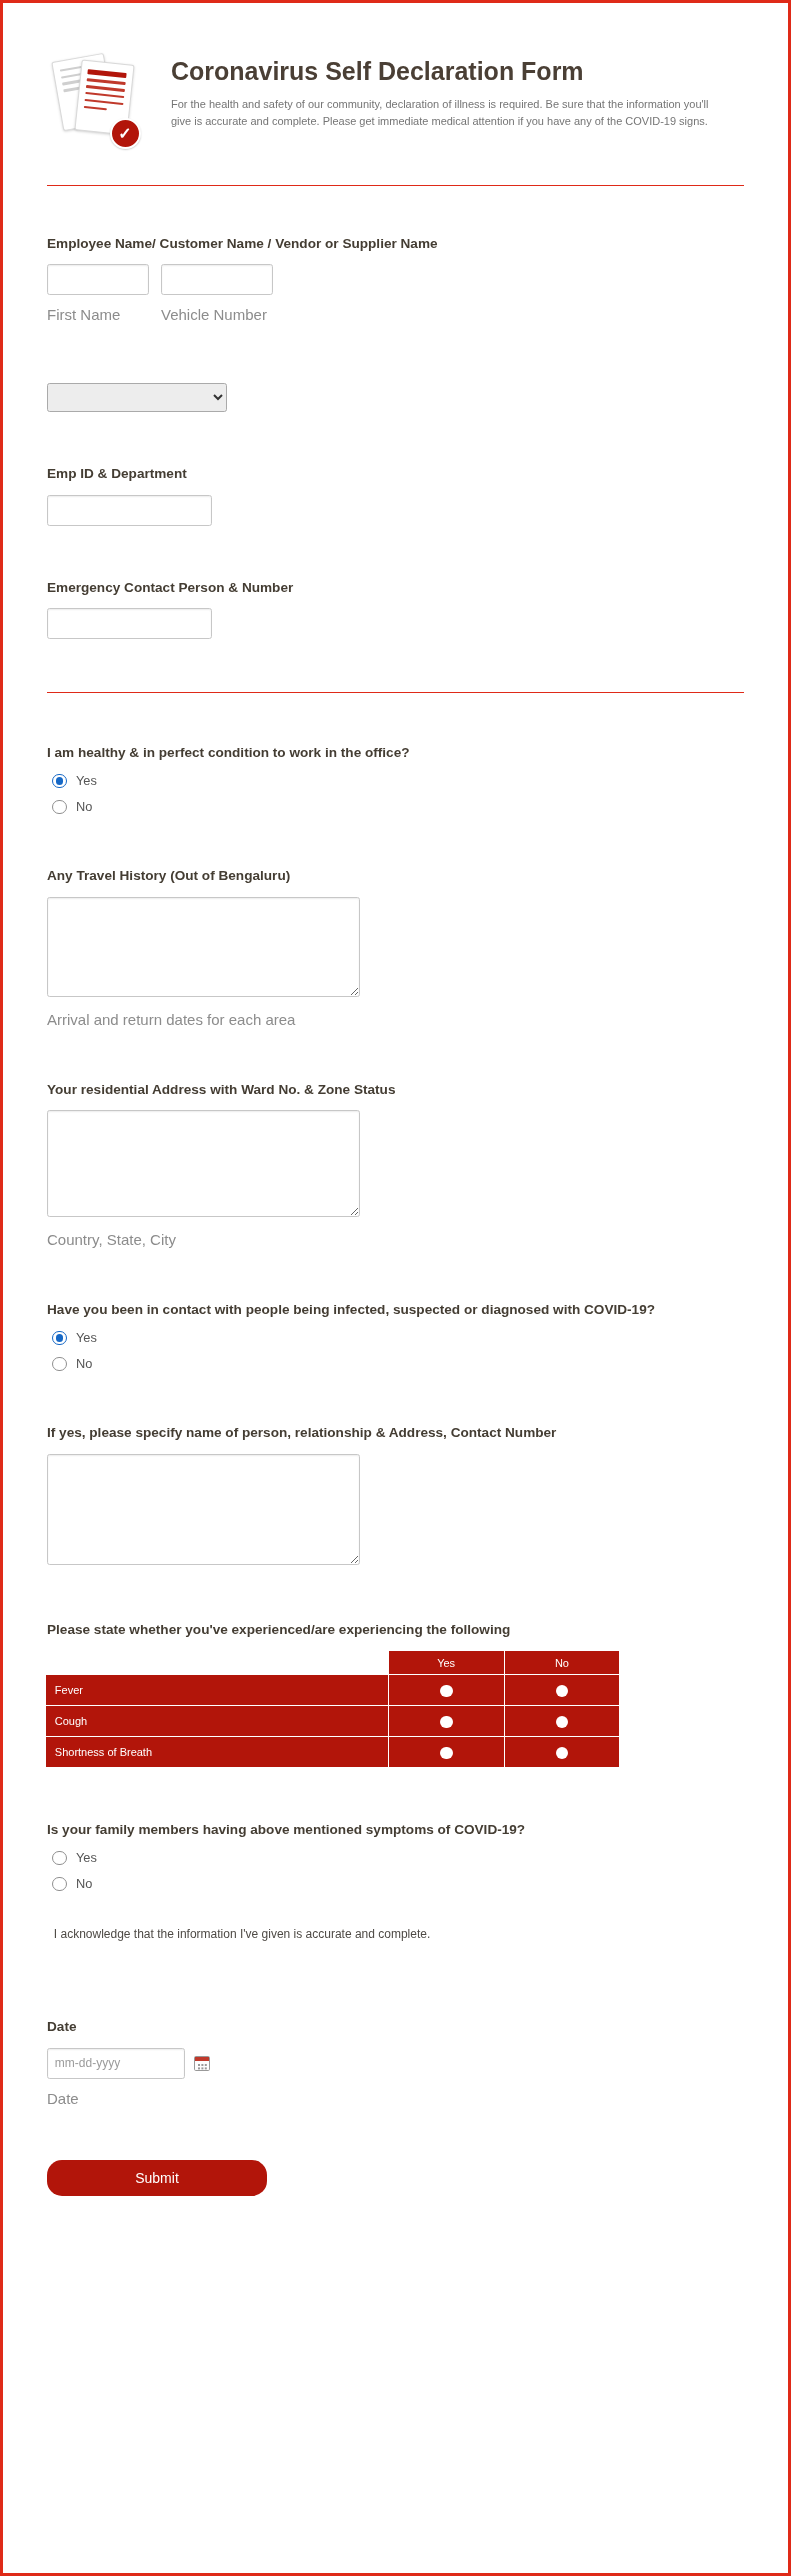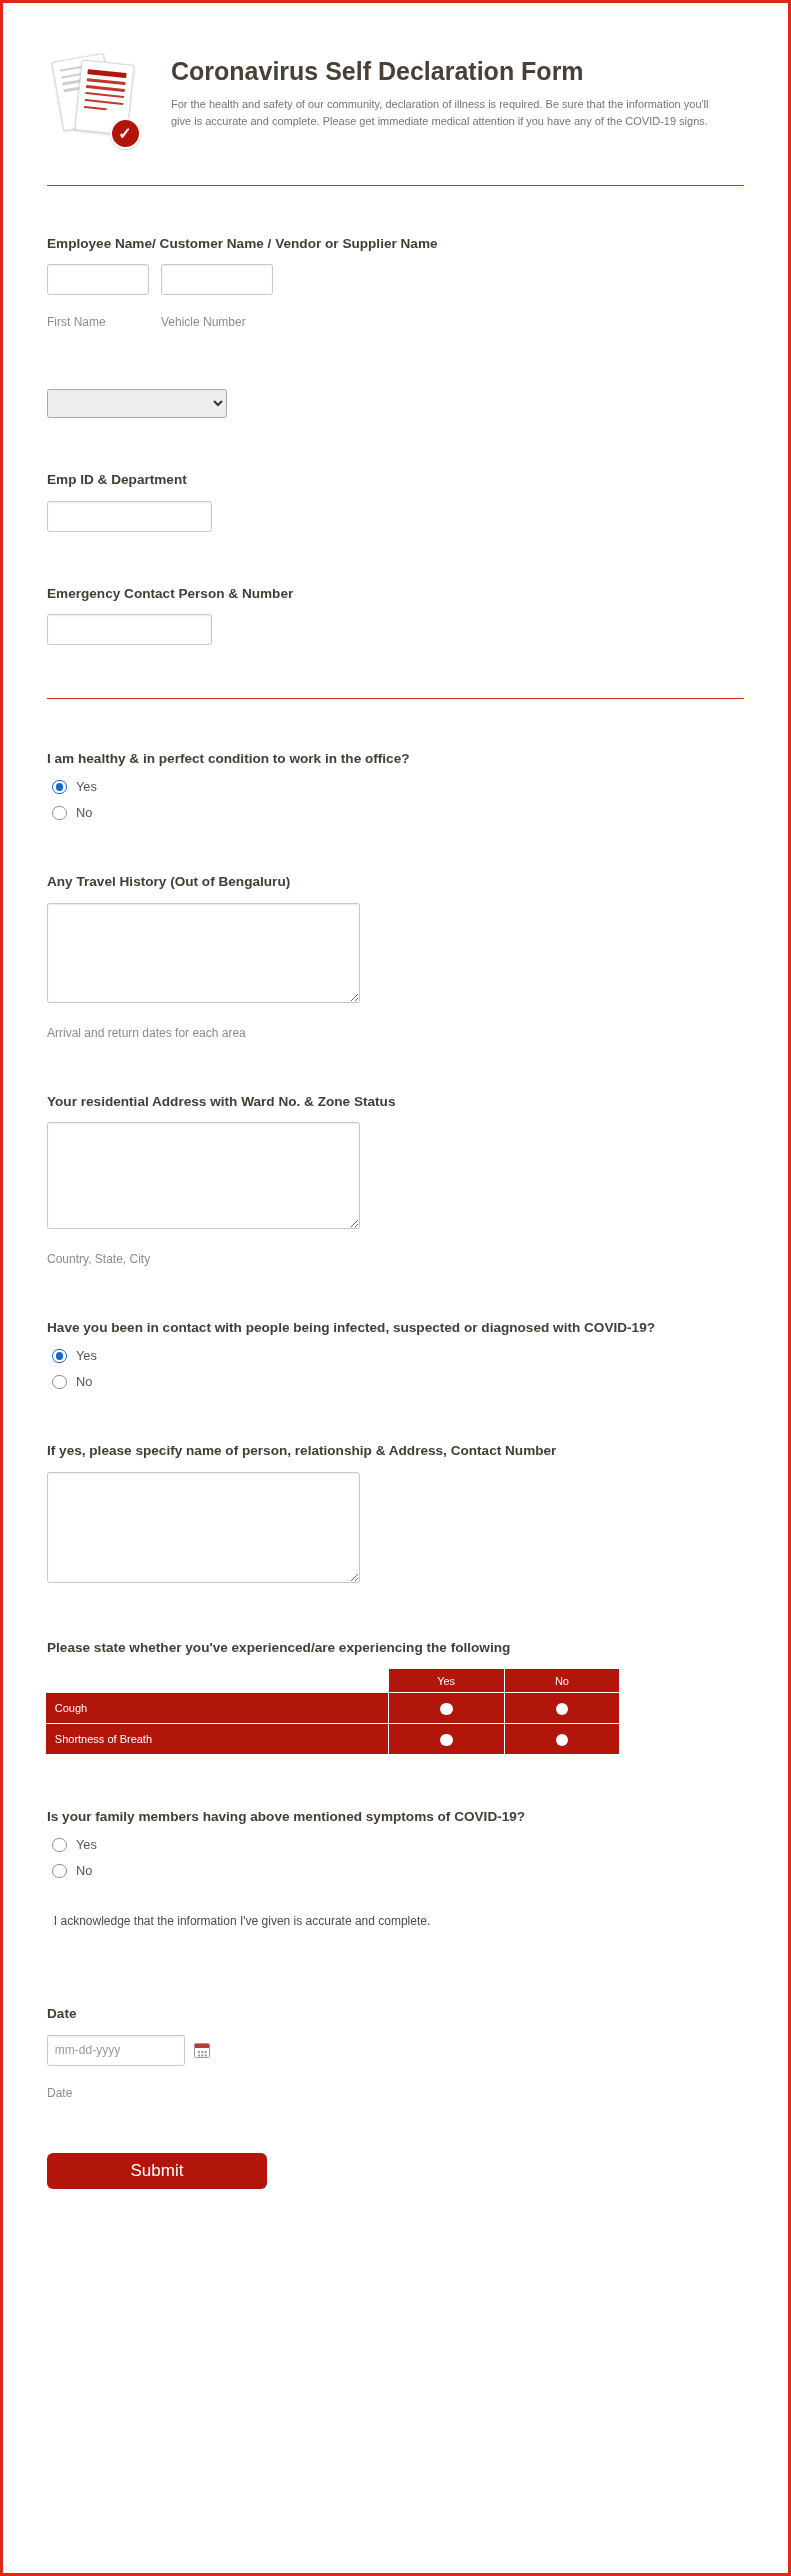--- a/index.html
+++ b/index.html
@@ -36,21 +36,21 @@
   .divider.second{margin:43px 0 51px;}
 
   
   .field{margin-bottom:53px;}
   .field.mb-70{margin-bottom:60px;}
   .field.mb-85{margin-bottom:36px;}
   .field.mb-90{margin-bottom:77px;}
   .label{font-size:13.6px;font-weight:bold;color:var(--label-color);line-height:1.35;margin-bottom:11px;max-width:698px;}
 
   input.text{height:31px;border:0.9px solid #c7c7c7;border-radius:2.6px;padding:3.4px 6.8px;font-size:12px;font-family:inherit;background:#fff;box-shadow:inset 0 0.9px 1.7px rgba(0,0,0,.08);outline:none;color:#333;}
-  .sublabel{font-size:12px;color:#8c8c8c;margin-top:20px;}
+  .sublabel{font-size:15px;color:#8c8c8c;margin-top:11px;}
   .name-row{display:flex;gap:12px;}
   .w-first{width:102px;}
   .w-second{width:112px;}
   .w-single{width:165px;}
 
   select.vehicle{width:180px;height:29px;font-family:inherit;font-size:12px;border:0.9px solid #aaa;background:#ededed;border-radius:2.6px;color:#333;}
 
   textarea.box{width:313px;height:107px;border:0.9px solid #c7c7c7;border-radius:2.6px;padding:6.8px;font-family:inherit;font-size:12px;box-shadow:inset 0 0.9px 1.7px rgba(0,0,0,.08);resize:both;outline:none;color:#333;}
   textarea.box.h-115{height:100px;}
   textarea.box.h-130{height:111px;}
@@ -75,21 +75,21 @@
 
   .date-row{display:flex;align-items:center;gap:9px;}
   .w-date{width:138px;height:28px;}
   input.text::placeholder{color:#9b9b9b;}
   .cal-icon{width:16px;height:15.3px;border:0.9px solid #999;background:#fdfdfd;border-radius:1.7px;position:relative;cursor:pointer;flex:none;}
   .cal-icon::before{content:"";position:absolute;top:0;left:0;right:0;height:4.3px;background:#c0392b;}
   .cal-icon::after{content:"";position:absolute;width:1.7px;height:1.7px;background:#999;top:7.7px;left:3.4px;box-shadow:3.4px 0 #999,6.8px 0 #999,0 3.4px #999,3.4px 3.4px #999,6.8px 3.4px #999;}
 
   .sig-box{width:696px;height:225px;border:0.9px solid #c7c7c7;border-radius:2.6px;background:#fff;box-shadow:inset 0 0.9px 1.7px rgba(0,0,0,.05);}
 
-  .submit-btn{display:block;width:220px;height:36px;background:var(--button-red);color:#fff;border:none;border-radius:6px;font-family:inherit;font-size:17px;cursor:pointer;margin-top:12px;}
+  .submit-btn{display:block;width:220px;height:36px;background:var(--button-red);color:#fff;border:none;border-radius:15px;font-family:inherit;font-size:14px;cursor:pointer;margin-top:12px;}
 </style>
 </head>
 <body>
 
 <div class="page">
 
   <div class="form-header">
     <div class="logo">
       <div class="sheet back">
         <span class="ln gray"></span>
@@ -197,20 +197,25 @@
     <table class="symptom-table">
       <thead>
         <tr>
           <th class="corner"></th>
           <th class="choice">Yes</th>
           <th class="choice">No</th>
         </tr>
       </thead>
       <tbody>
         <tr>
+          <td class="rowlabel">Fever</td>
+          <td class="cell"><span class="table-radio"></span></td>
+          <td class="cell"><span class="table-radio"></span></td>
+        </tr>
+        <tr>
           <td class="rowlabel">Cough</td>
           <td class="cell"><span class="table-radio"></span></td>
           <td class="cell"><span class="table-radio"></span></td>
         </tr>
         <tr>
           <td class="rowlabel">Shortness of Breath</td>
           <td class="cell"><span class="table-radio"></span></td>
           <td class="cell"><span class="table-radio"></span></td>
         </tr>
       </tbody>

